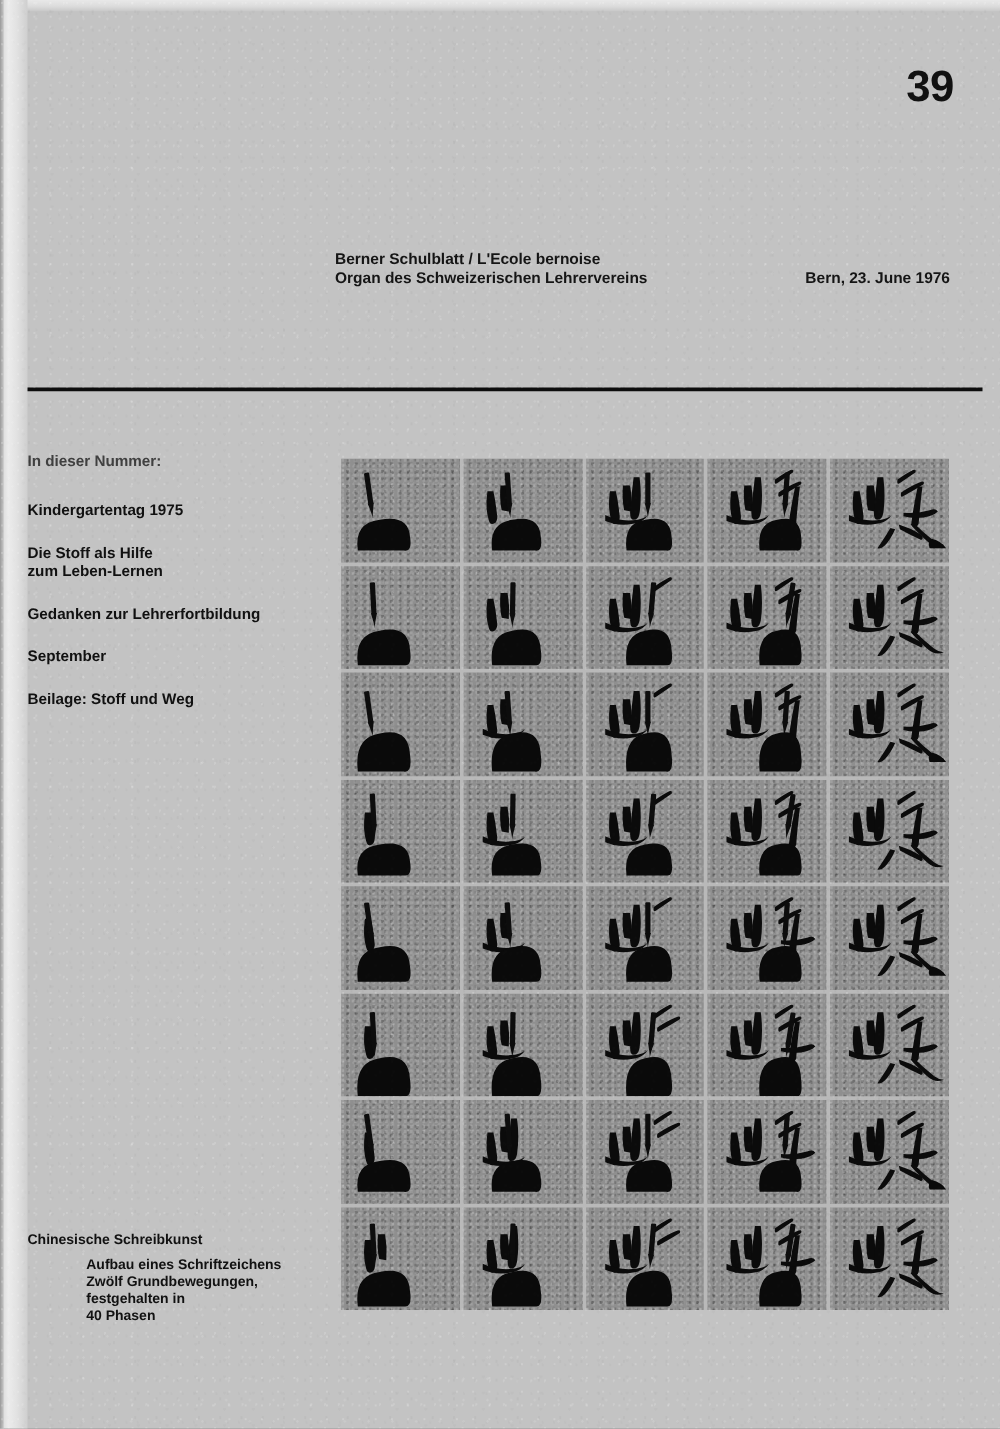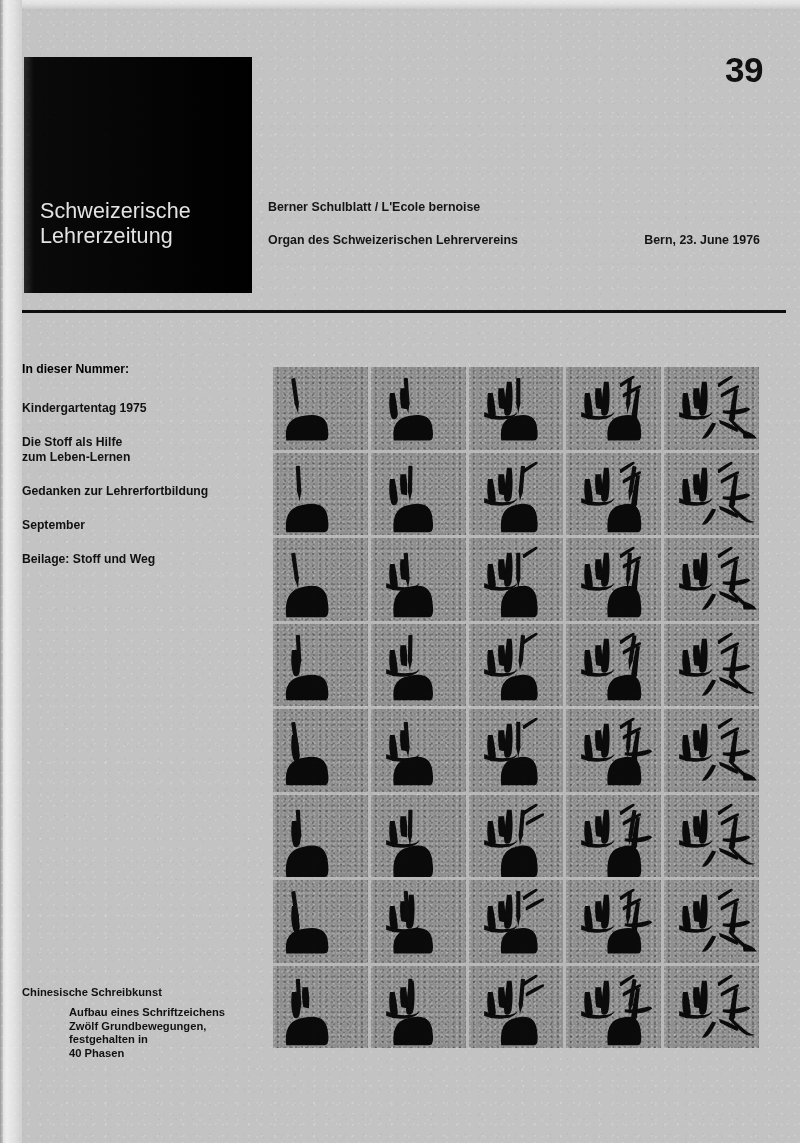--- a/index.html
+++ b/index.html
@@ -76,36 +76,36 @@
   }
   
   .header-text { position: absolute; left: 268px; top: 200px; width: 500px; }
   .header-row {
     display: flex;
     justify-content: space-between;
     align-items: baseline;
     font-size: 12.4px;
     color: #151515;
     font-weight: bold;
-    margin-bottom: 19px;
+    margin-bottom: 1px;
   }
   .header-row:last-child { margin-bottom: 10px; }
   .header-row .sub { white-space: nowrap; }
   .header-row .date { margin-right: 8px; }
   
   .rule {
     position: absolute;
     left: 14px; top: 310px;
     width: 772px; height: 3px;
     background: #0d0d0d;
   }
   
   .contents { position: absolute; left: 22px; top: 362px; width: 232px; }
   .contents-title {
-    font-size: 12.2px; font-weight: bold; color: #000000;
+    font-size: 12.2px; font-weight: bold; color: #404040;
     margin-bottom: 25px;
   }
   .contents-item {
     font-size: 12.2px; color: #111; font-weight: bold;
     line-height: 15px;
     margin-bottom: 19px;
     white-space: pre-line;
   }
   
   .caption { position: absolute; left: 22px; top: 986px; width: 240px; }
@@ -144,24 +144,20 @@
   .hand { fill: #0a0a0a; }
   .brush { fill: #0d0d0d; }
 </style>
 </head>
 <body>
 
 <div class="page">
 
   <div class="scan-top"></div>
 
-  <div class="masthead">
-    <div class="masthead-line">Schweizerische</div>
-    <div class="masthead-line">Lehrerzeitung</div>
-  </div>
 
   <div class="issue-number">39</div>
 
   <div class="header-text">
     <div class="header-row">
       <span class="sub">Berner Schulblatt / L'Ecole bernoise</span>
       <span></span>
     </div>
     <div class="header-row">
       <span class="sub">Organ des Schweizerischen Lehrervereins</span>

